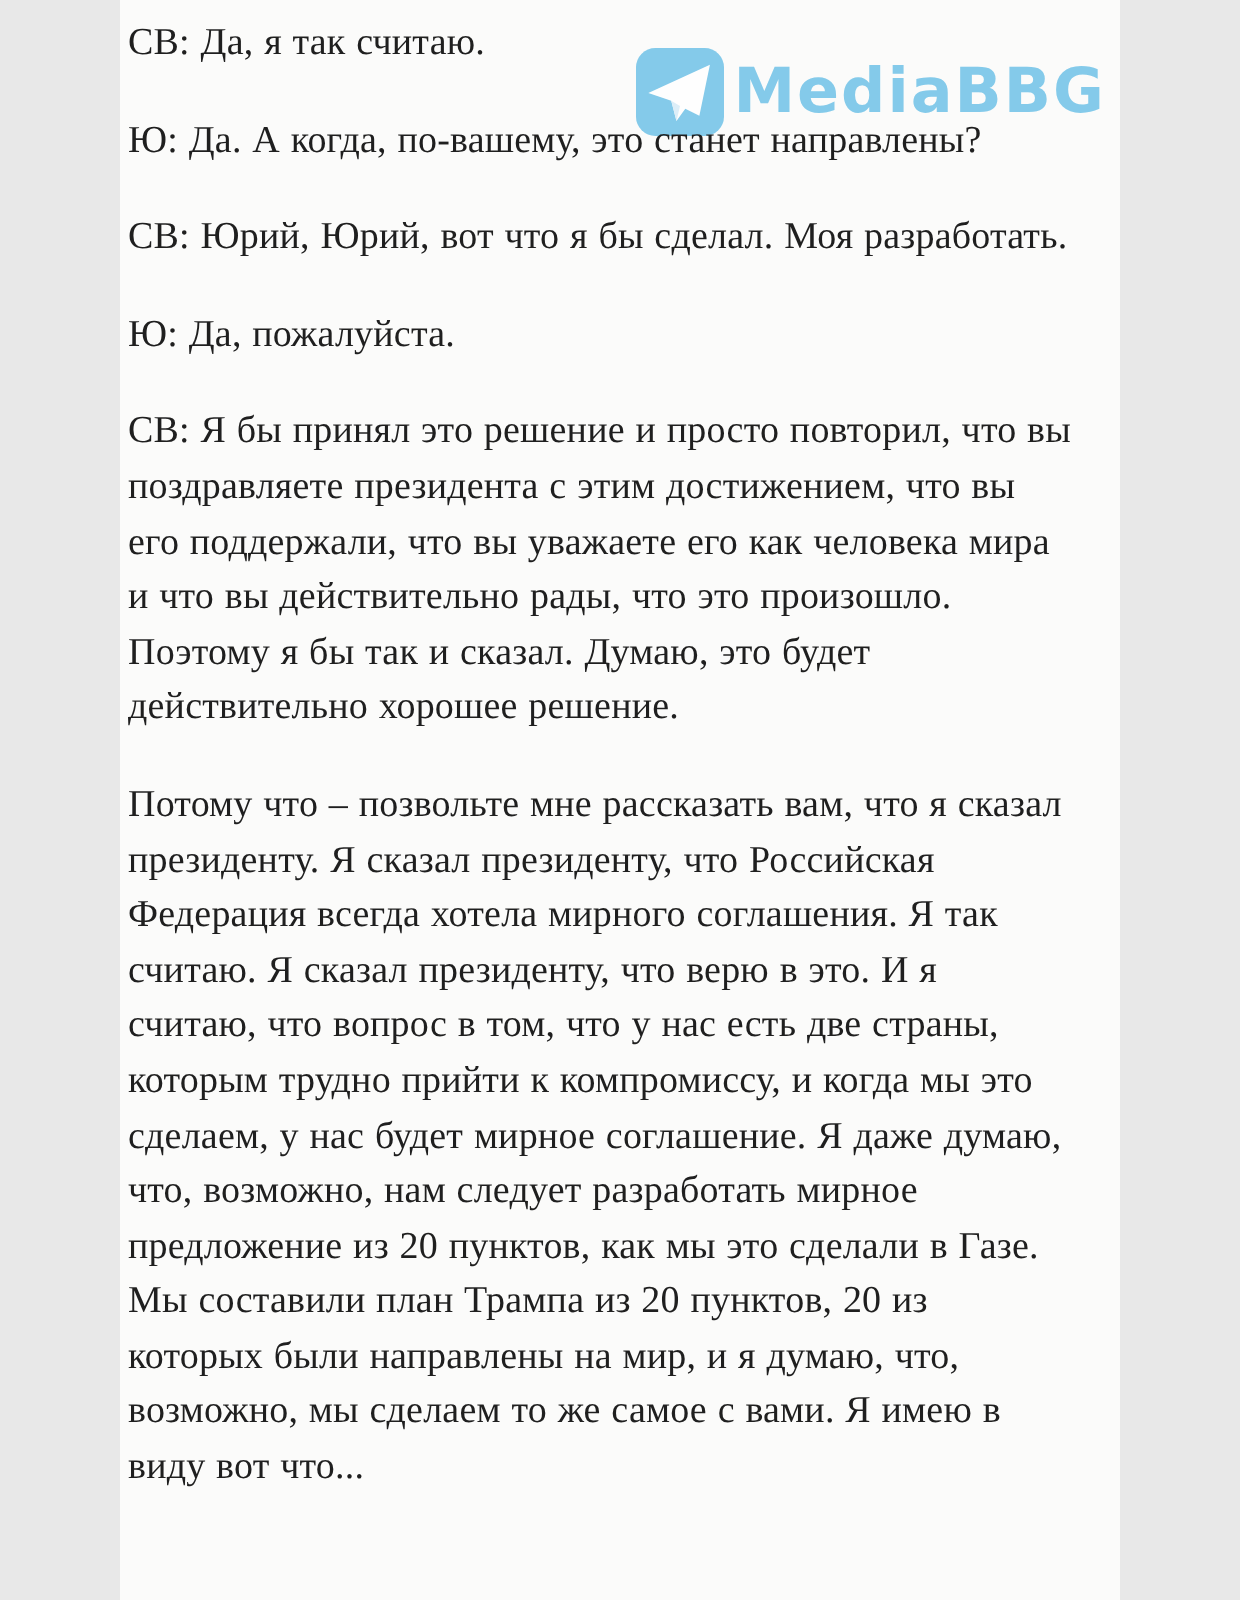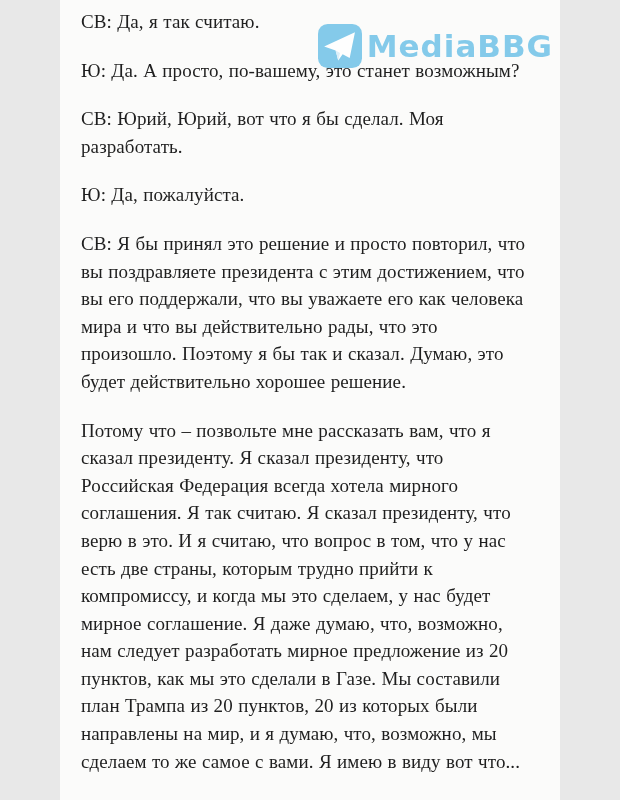--- a/index.html
+++ b/index.html
@@ -12,21 +12,21 @@
     width: 500px;
     height: 800px;
     margin: 0 auto;
     background: #fbfbfa;
     overflow: hidden;
     font-family: "Liberation Serif", "DejaVu Serif", serif;
   }
   .transcript {
     position: relative;
     z-index: 1;
-    padding: 8px 24px 0 21px;
+    padding: 8px 24px 0 4px;
   }
   .transcript p {
     margin: 0 0 21px 0;
     font-size: 19px;
     line-height: 27.6px;
     color: #1f1f1f;
     letter-spacing: 0.1px;
     word-spacing: 0.5px;
   }
   .watermark {
@@ -64,20 +64,20 @@
     <svg class="wm-icon" viewBox="0 0 100 100" xmlns="http://www.w3.org/2000/svg">
       <rect x="0" y="0" width="100" height="100" rx="22" fill="#74c4e8"></rect>
       <path d="M84 19 L14 51 L40 60 L46 83 L56 69 L72 77 Z" fill="#ffffff"></path>
       <path d="M40 60 L46 83 L50 66 Z" fill="#d8edf8"></path>
     </svg>
     <span class="wm-label">MediaBBG</span>
   </div>
 
   <div class="transcript">
     <p>СВ: Да, я так считаю.</p>
-    <p>Ю: Да. А просто, по-вашему, это станет возможным?</p>
+    <p>Ю: Да. А когда, по-вашему, это станет направлены?</p>
     <p>СВ: Юрий, Юрий, вот что я бы сделал. Моя разработать.</p>
     <p>Ю: Да, пожалуйста.</p>
     <p>СВ: Я бы принял это решение и просто повторил, что вы поздравляете президента с этим достижением, что вы его поддержали, что вы уважаете его как человека мира и что вы действительно рады, что это произошло. Поэтому я бы так и сказал. Думаю, это будет действительно хорошее решение.</p>
     <p>Потому что – позвольте мне рассказать вам, что я сказал президенту. Я сказал президенту, что Российская Федерация всегда хотела мирного соглашения. Я так считаю. Я сказал президенту, что верю в это. И я считаю, что вопрос в том, что у нас есть две страны, которым трудно прийти к компромиссу, и когда мы это сделаем, у нас будет мирное соглашение. Я даже думаю, что, возможно, нам следует разработать мирное предложение из 20 пунктов, как мы это сделали в Газе. Мы составили план Трампа из 20 пунктов, 20 из которых были направлены на мир, и я думаю, что, возможно, мы сделаем то же самое с вами. Я имею в виду вот что...</p>
   </div>
 
 </div>
 
 </body></html>

